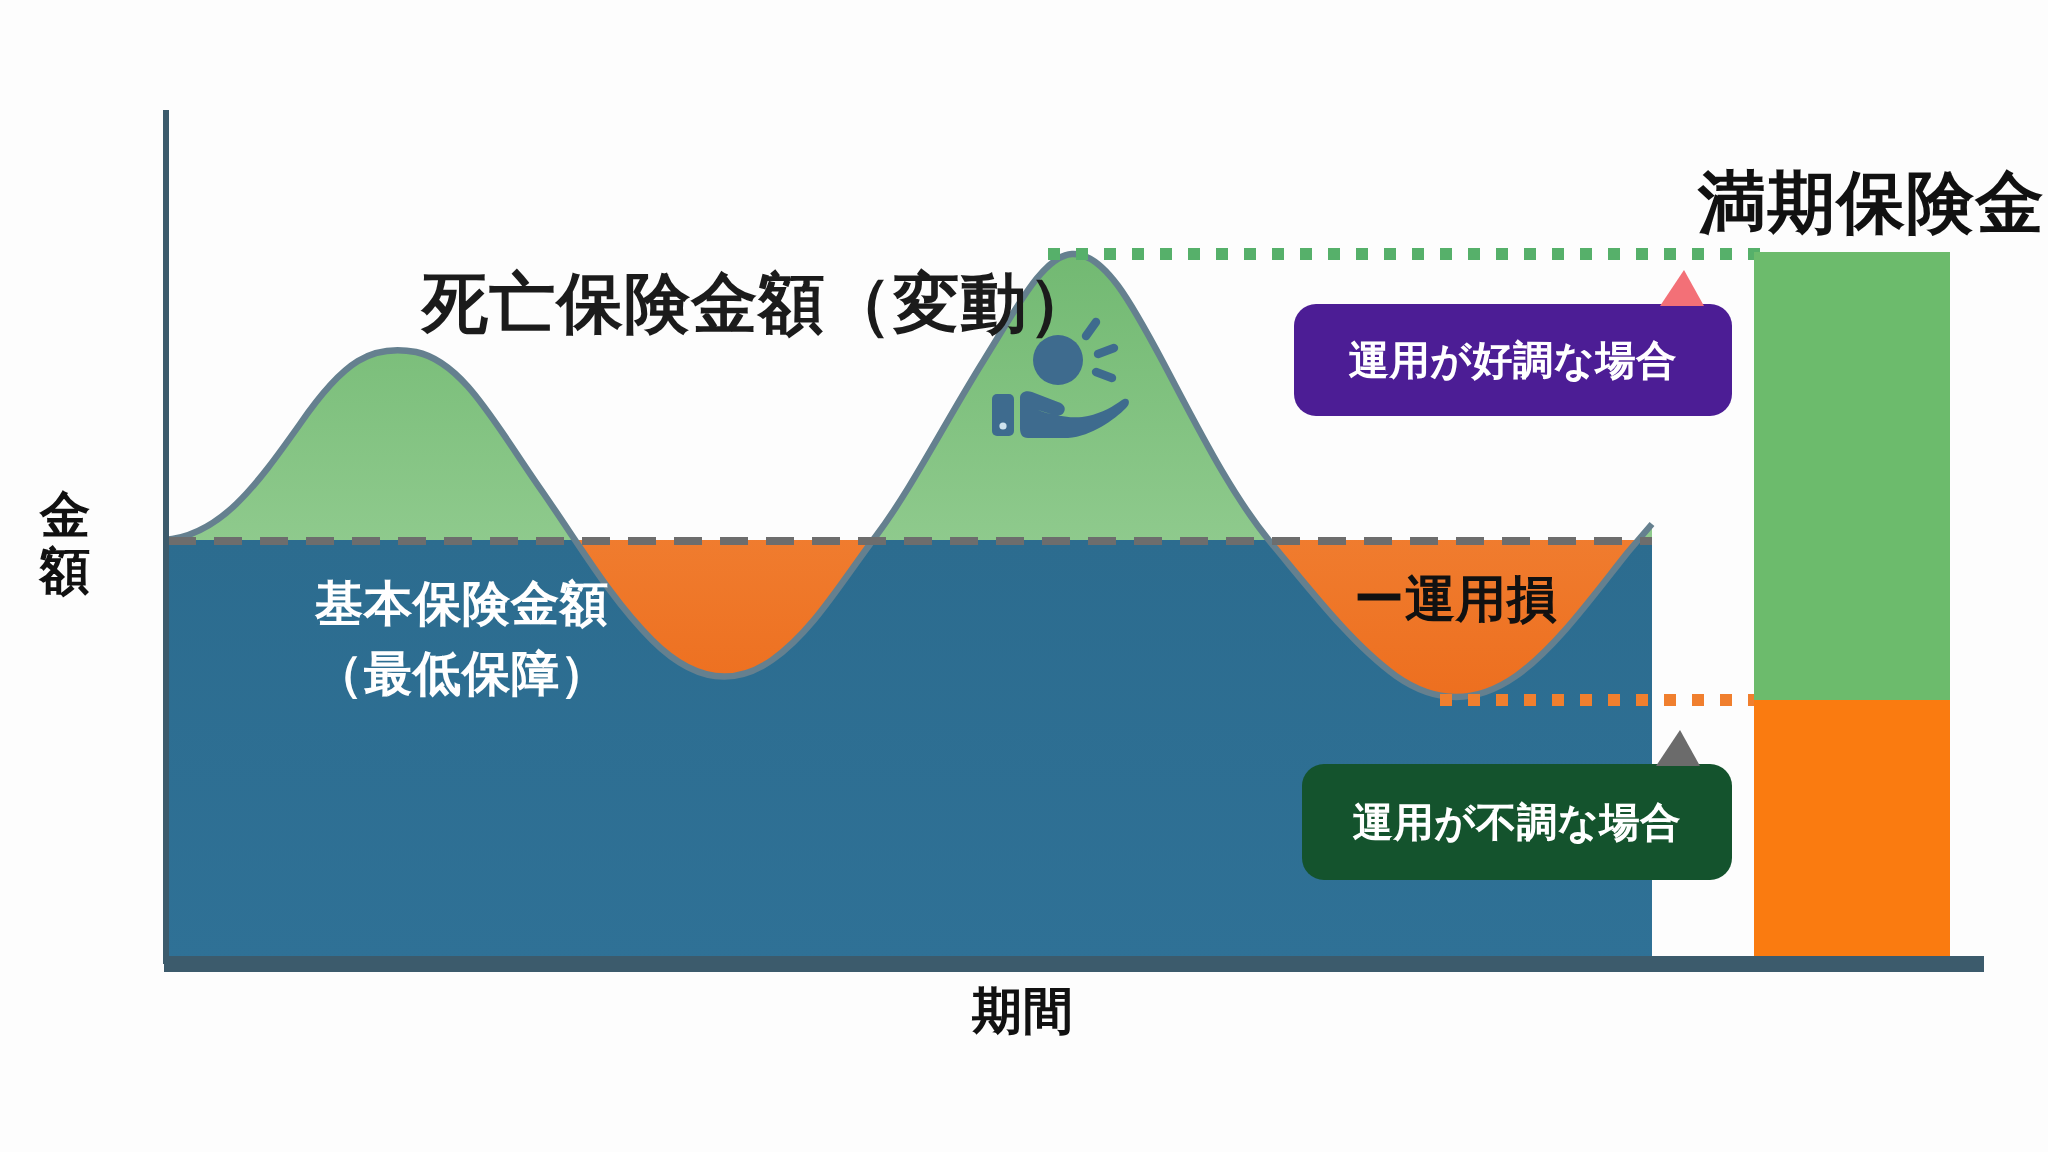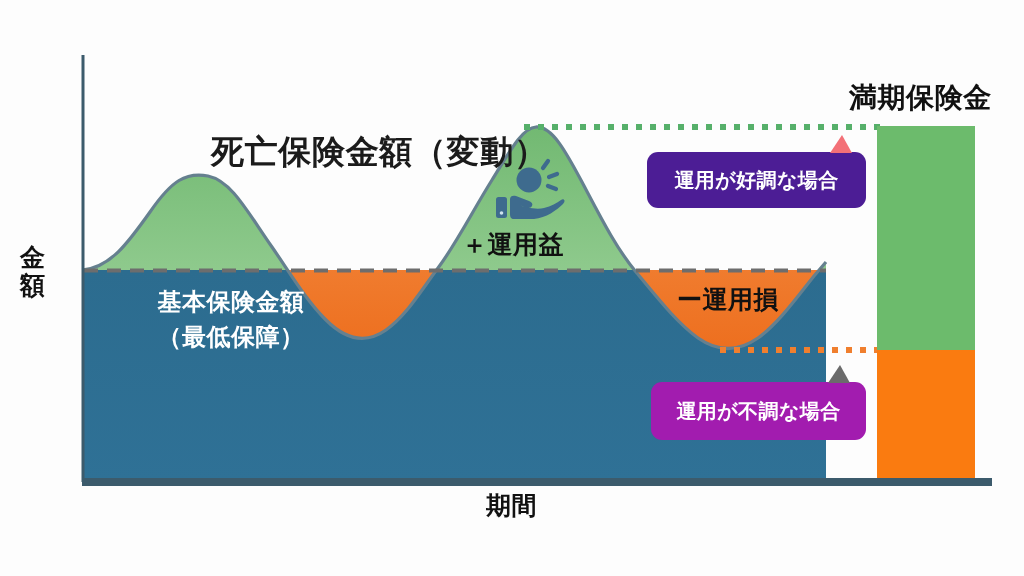--- a/index.html
+++ b/index.html
@@ -88,21 +88,21 @@
     left: 677px;
     top: 283px;
     font-size: 25px;
     color: #111111;
   }
 
   
   #maturity-title {
     left: 849px;
     top: 79px;
-    font-size: 28px;
+    font-size: 34px;
     color: #111111;
     text-align: right;
   }
 
   
   .bubble {
     position: absolute;
     border-radius: 11px;
     display: flex;
     align-items: center;
@@ -130,21 +130,21 @@
     height: 0;
     border-left: 12px solid transparent;
     border-right: 10px solid transparent;
     border-bottom: 18px solid #f37077;
   }
   #bubble-bad {
     left: 651px;
     top: 382px;
     width: 215px;
     height: 58px;
-    background: #a21caf;
+    background: #14532d;
   }
   #bubble-bad .tail {
     position: absolute;
     right: 16px;
     top: -17px;
     width: 0;
     height: 0;
     border-left: 12px solid transparent;
     border-right: 10px solid transparent;
     border-bottom: 18px solid #6b6b6b;
@@ -266,21 +266,20 @@
       <line x1="55" y1="19" x2="63" y2="16"></line>
       <line x1="54" y1="28" x2="62" y2="31"></line>
     </g>
     <rect x="2" y="39" width="11" height="21" rx="2.5" fill="#3e6b8e"></rect>
     <circle cx="7.5" cy="55" r="1.8" fill="#cfe3ee"></circle>
     <path d="M16,41 C16,38 19,37 22,38 L35,43 C38,44 39,46 38,48 C37,50 35,50 33,49.5 L25,47
              C30,49 42,52 50,50 C57,48.5 63,45 67,42 C70,40 72,43 69,46
              C63,52 52,60 40,61 L20,61 C17,61 16,59 16,56 Z" fill="#3e6b8e"></path>
   </svg>
 
-  <div class="txt" id="gain-label">＋運用益</div>
 
   <div class="txt" id="loss-label">ー運用損</div>
 
   <div class="txt" id="maturity-title">満期保険金</div>
 
   <div class="bubble" id="bubble-good">
     <span class="tail"></span>
     <span class="bubble-text">運用が好調な場合</span>
   </div>
 

